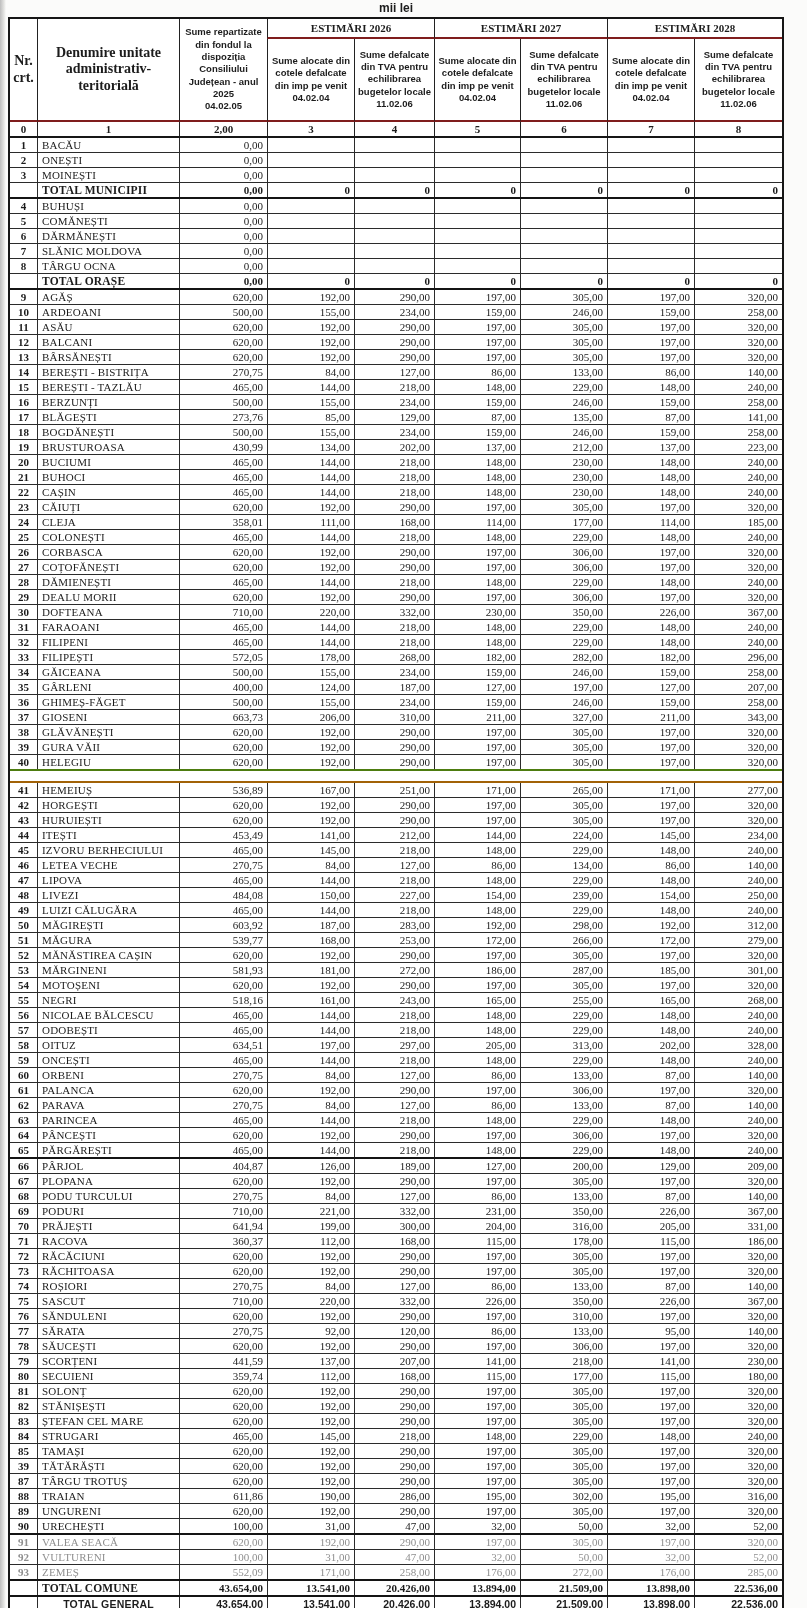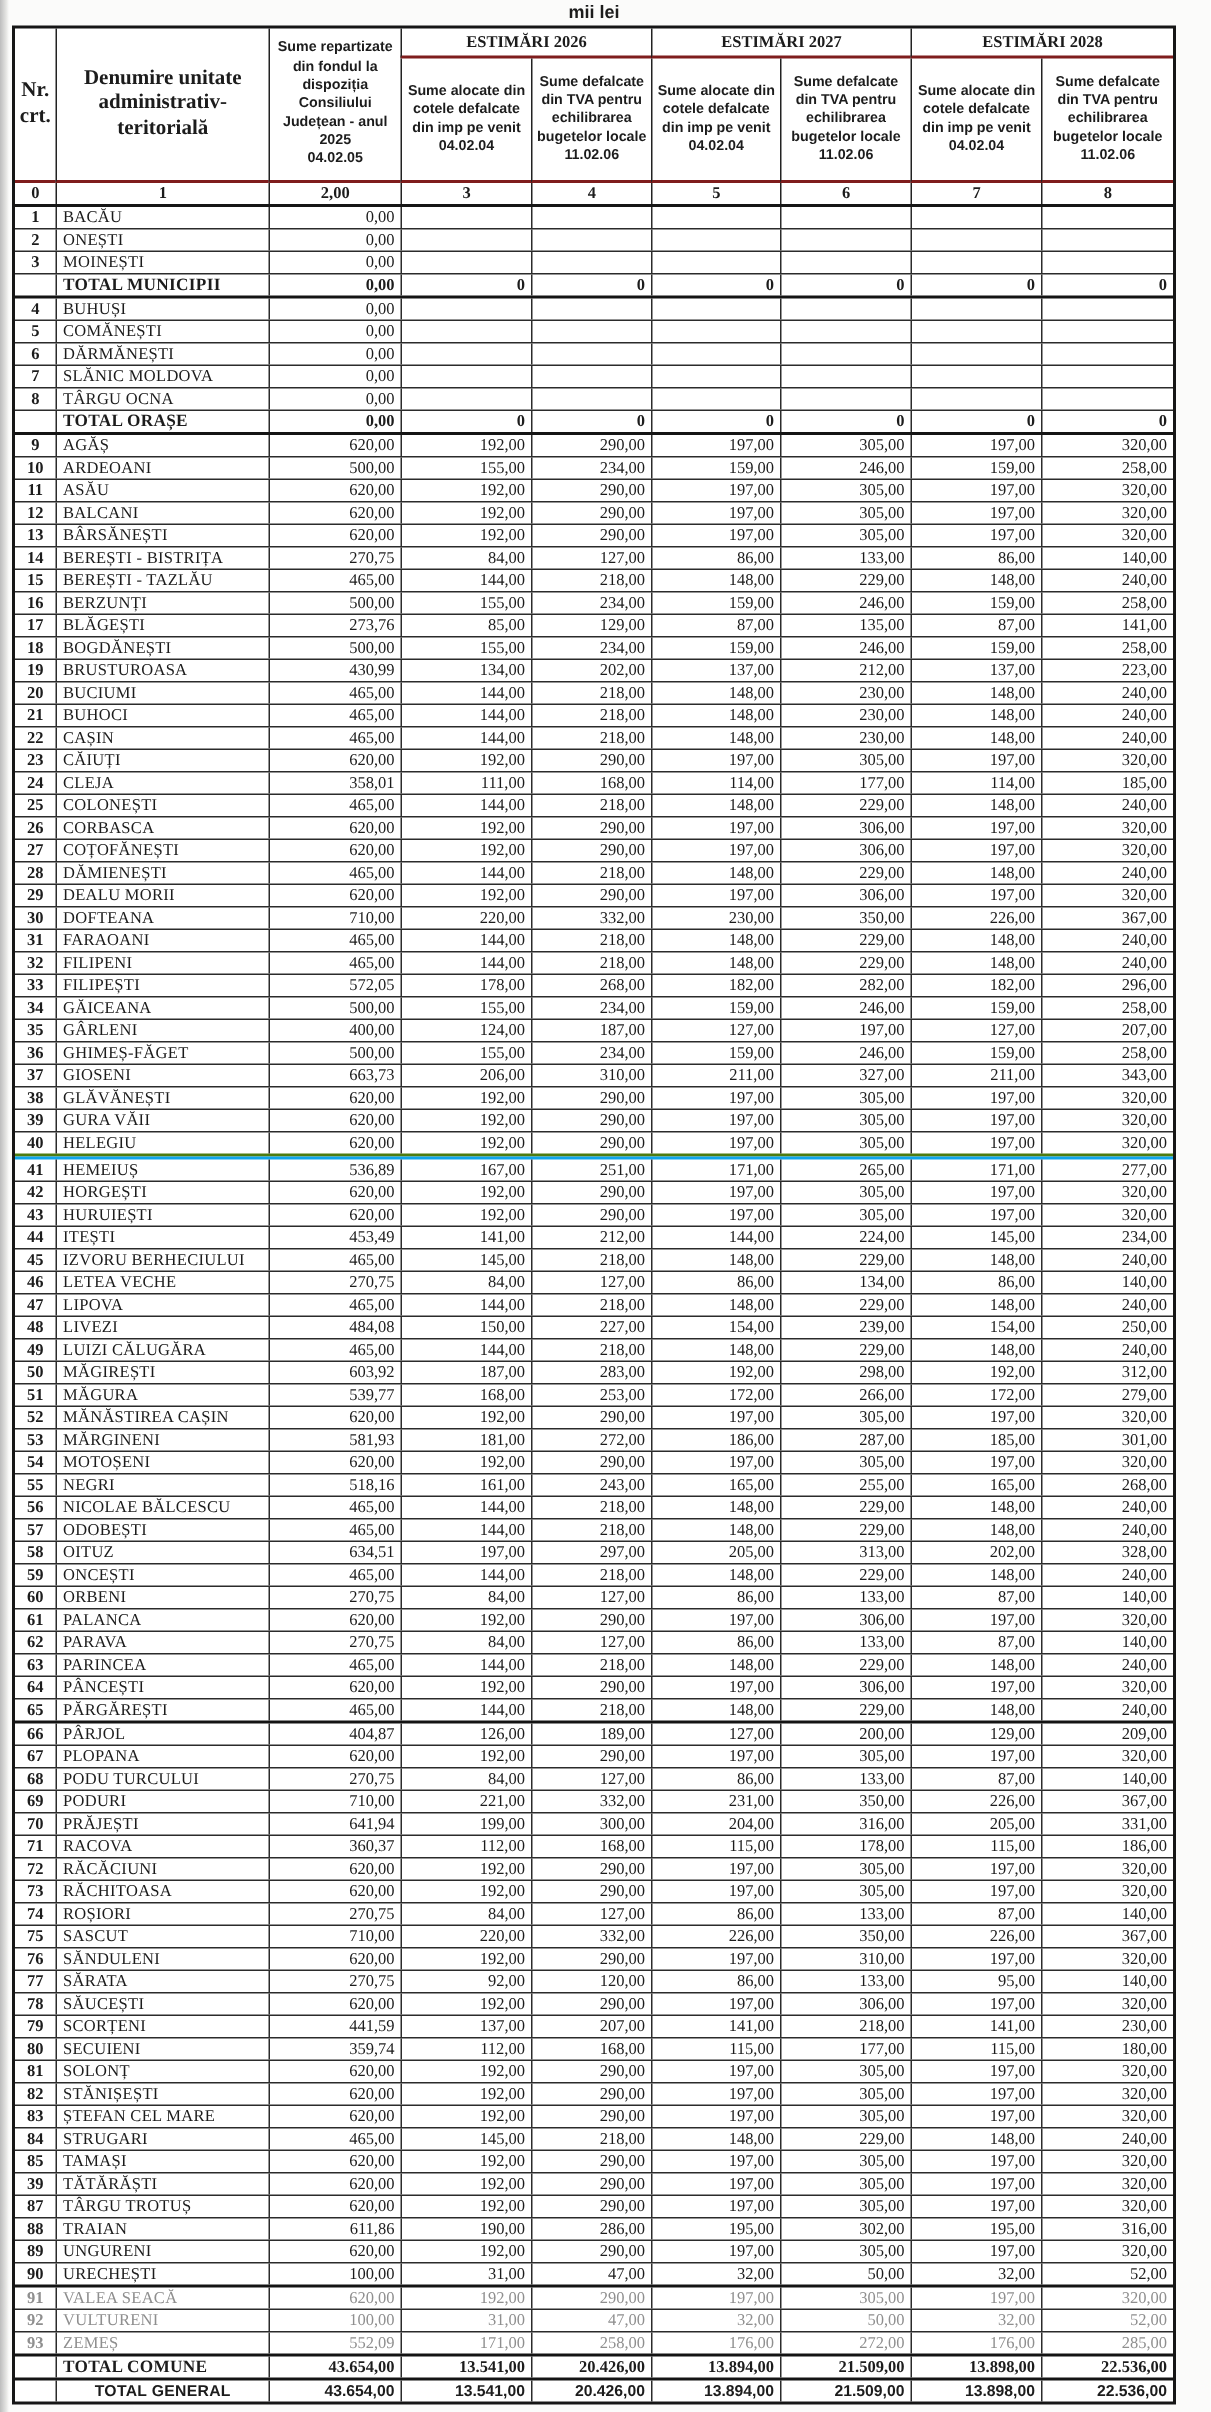--- a/index.html
+++ b/index.html
@@ -60,21 +60,21 @@
   }
   .idx .ic:first-child { border-left:none; }
   
   .row {
     display:grid;
     grid-template-columns:27px 142px 88px 87px 80px 86px 87px 87px 88px;
     border-top:1px solid #2b2b2b;
   }
   .row:first-child { border-top:none; }
   .row.brk { border-top:2px solid #141414; }
-  .row.gap { margin-top:0; border-top:2px solid #0ea5e9; }
+  .row.gap { margin-top:10px; border-top:2px solid #a16207; }
   .row.endseg { border-bottom:2px solid #4d7c0f; }
   .c {
     font-size:11px; line-height:14px; box-sizing:border-box;
     border-left:1px solid #2b2b2b;
     overflow:hidden; white-space:nowrap;
   }
   .c.c0 { border-left:none; text-align:center; font-weight:bold; }
   .c.c1 { text-align:left; padding-left:4px; letter-spacing:0.2px; }
   .c.c2,.c.c3,.c.c4,.c.c5,.c.c6,.c.c7,.c.c8 { text-align:right; padding-right:4px; }
   .row.total .c { font-weight:bold; }

